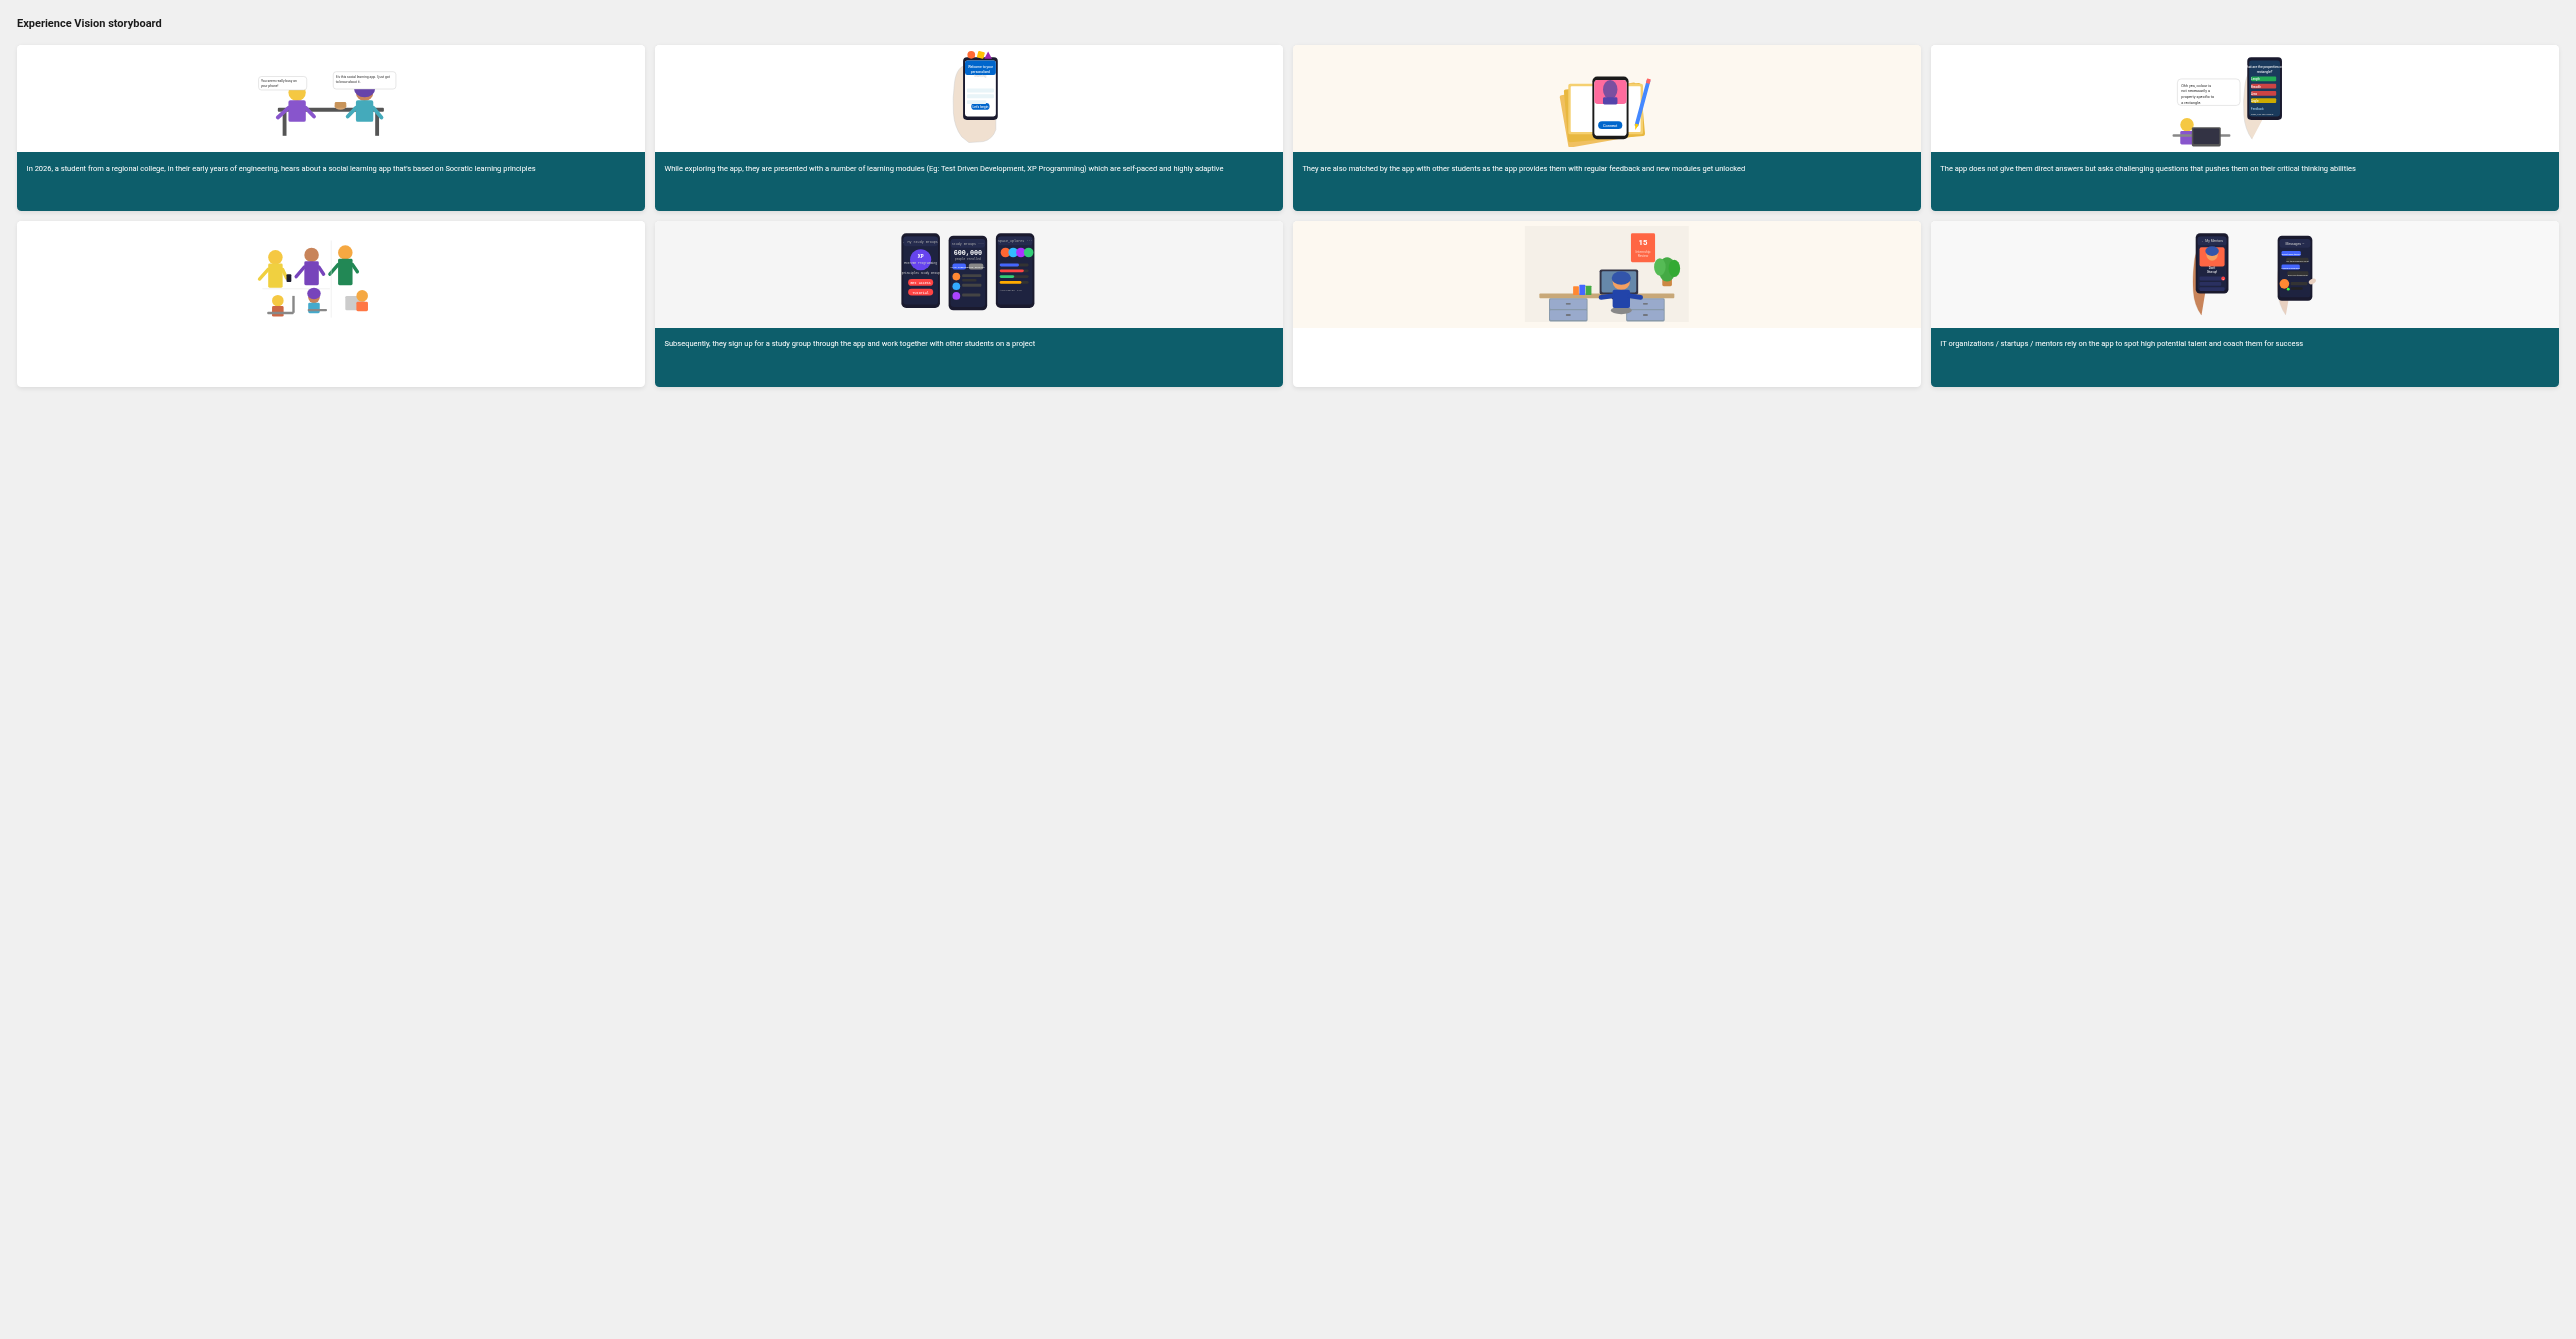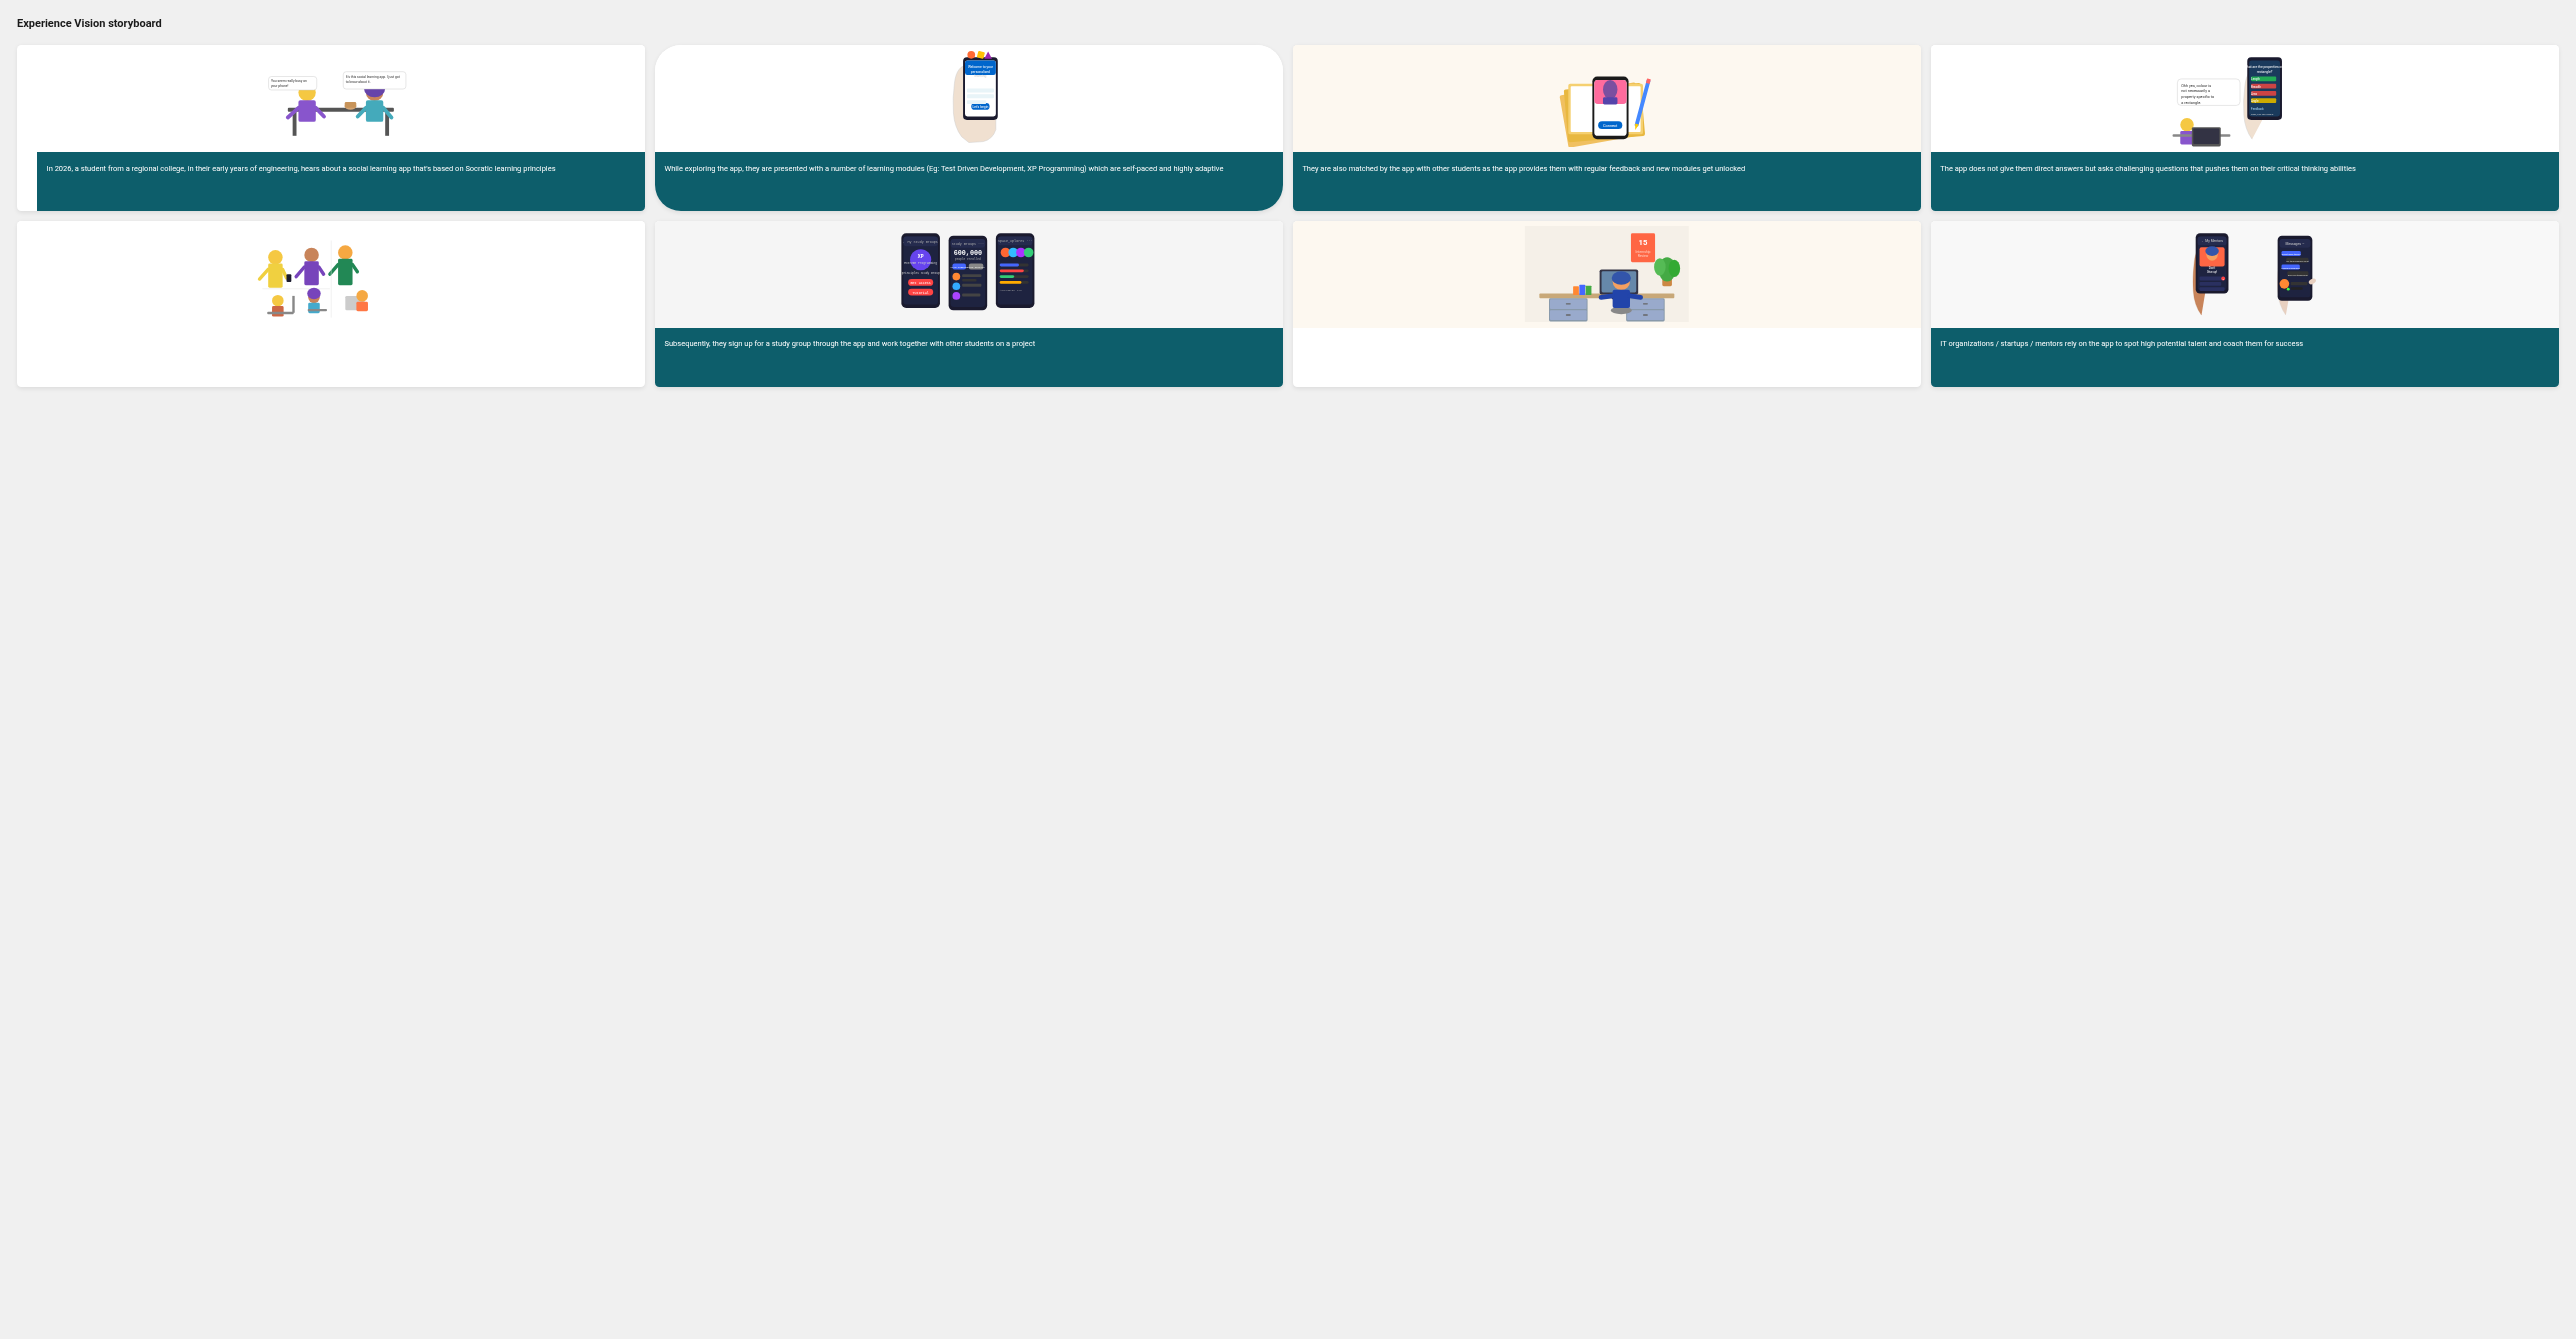--- a/index.html
+++ b/index.html
@@ -42,23 +42,23 @@
       background: #0d5e6b;
       color: #fff;
       padding: 10.7px 9.6px;
       font-size: 7.5px;
       line-height: 1.55;
       flex: 1;
       min-height: 59px;
     }
 
     
-    .card1-bg { background: #fff; padding-left: 20px; }
+    .card1-bg { background: #fff; }
     
-    .card2-bg { background: #fff; border-radius: 26px; }
+    .card2-bg { background: #fff; }
     
     .card3-bg { background: #fdf8f0; }
     
     .card4-bg { background: #fff; }
   </style>
 </head>
 <body>
 
 <h1 class="page-title">Experience Vision storyboard</h1>
 

